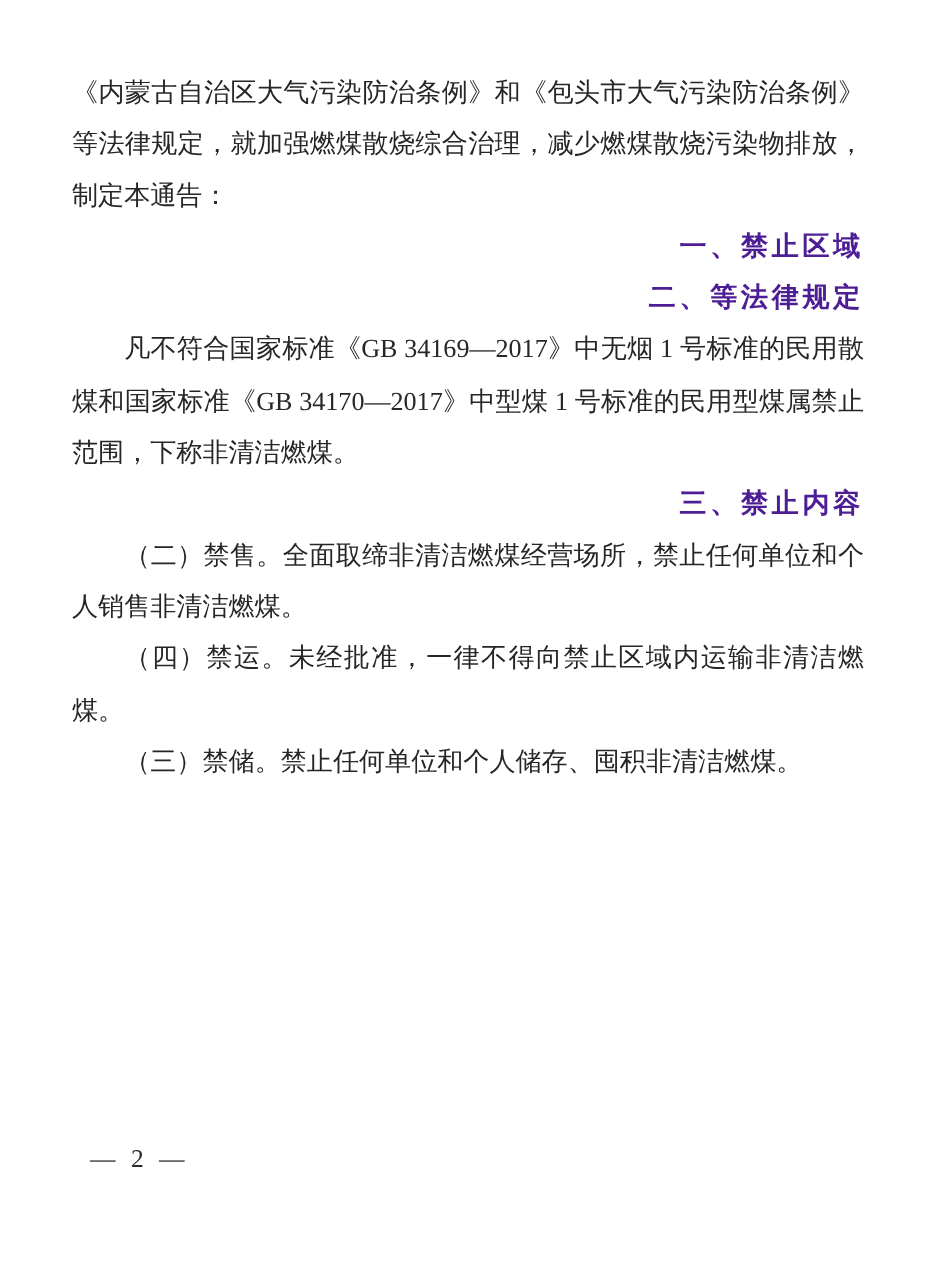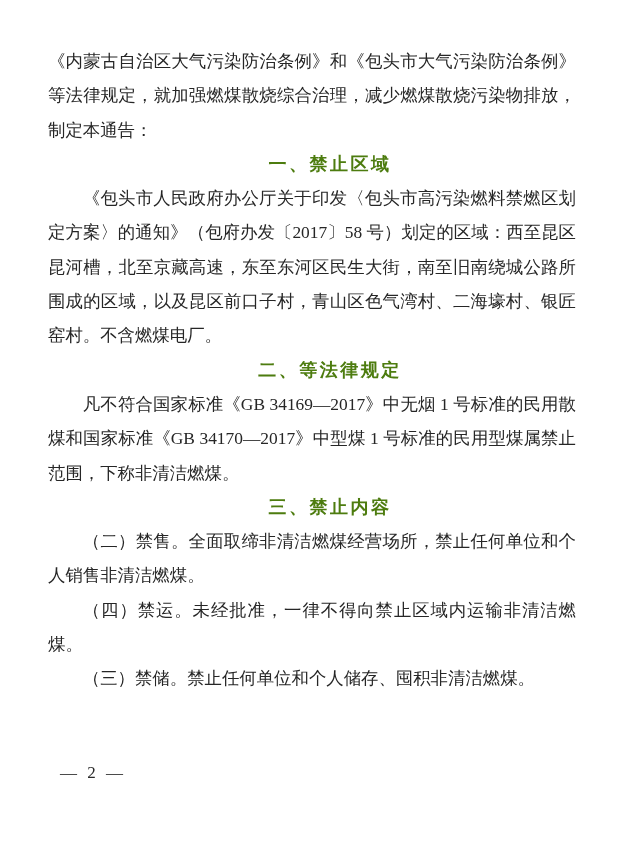--- a/index.html
+++ b/index.html
@@ -34,22 +34,22 @@
     text-indent: 0;
   }
   .heading {
     margin: 0;
     text-indent: 2em;
     font-family: "Liberation Sans", "DejaVu Sans", sans-serif;
     font-size: 18px;
     font-weight: 700;
     letter-spacing: 2.5px;
     line-height: 34.3px;
-    color: #4d7c0f;
-    text-align: center;
+    color: #4c1d95;
+    text-align: right;
   }
   .page-footer {
     position: absolute;
     left: 60px;
     bottom: 26px;
     font-family: "Liberation Serif", "DejaVu Serif", serif;
     font-size: 17px;
     color: #2a2a2a;
     letter-spacing: 3px;
   }
@@ -57,21 +57,20 @@
 </head>
 <body>
 
 <div class="page">
   <main class="content">
 
     <p class="para no-indent">《内蒙古自治区大气污染防治条例》和《包头市大气污染防治条例》等法律规定，就加强燃煤散烧综合治理，减少燃煤散烧污染物排放，制定本通告：</p>
 
     <h2 class="heading">一、禁止区域</h2>
 
-    <p class="para">《包头市人民政府办公厅关于印发〈包头市高污染燃料禁燃区划定方案〉的通知》（包府办发〔2017〕58 号）划定的区域：西至昆区昆河槽，北至京藏高速，东至东河区民生大街，南至旧南绕城公路所围成的区域，以及昆区前口子村，青山区色气湾村、二海壕村、银匠窑村。不含燃煤电厂。</p>
 
 
     <h2 class="heading">二、等法律规定</h2>
 
     <p class="para">凡不符合国家标准《GB 34169—2017》中无烟 1 号标准的民用散煤和国家标准《GB 34170—2017》中型煤 1 号标准的民用型煤属禁止范围，下称非清洁燃煤。</p>
 
     <h2 class="heading">三、禁止内容</h2>
 
 
     <p class="para">（二）禁售。全面取缔非清洁燃煤经营场所，禁止任何单位和个人销售非清洁燃煤。</p>

